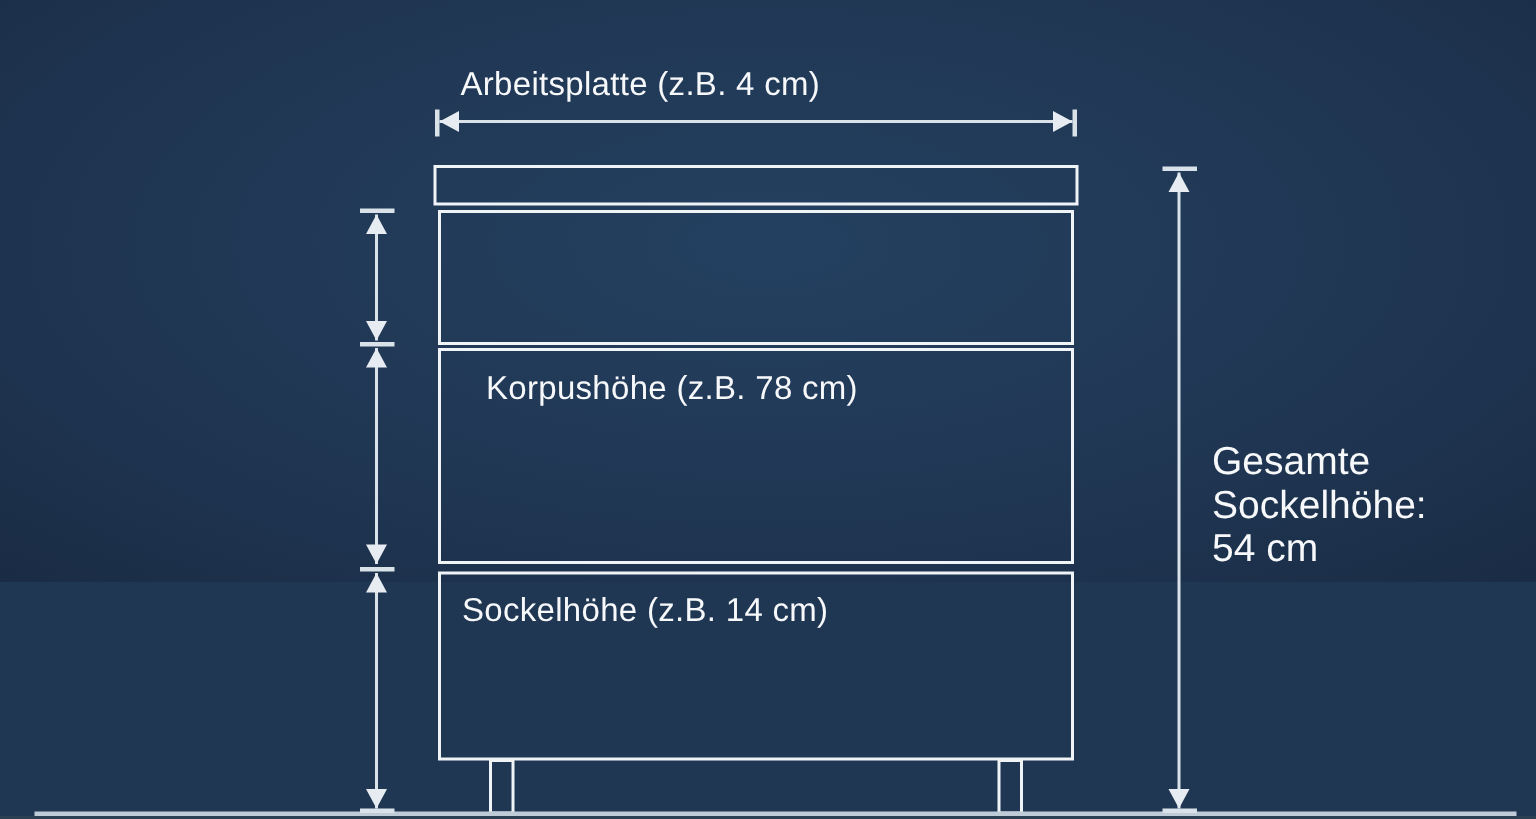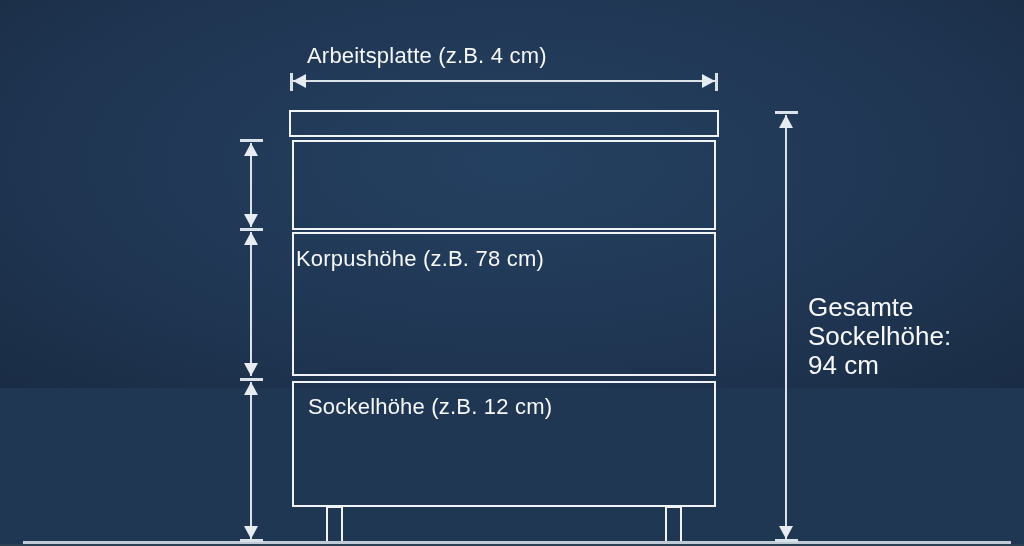--- a/index.html
+++ b/index.html
@@ -61,22 +61,22 @@
 
   <div class="rect" id="worktop"></div>
   <div class="rect" id="sec-top"></div>
   <div class="rect" id="sec-korpus"></div>
   <div class="rect" id="sec-sockel"></div>
   <div class="rect" id="leg-left"></div>
   <div class="rect" id="leg-right"></div>
   <div id="floor"></div>
   <div id="below-floor"></div>
 
-  <div class="lbl" style="left:296px;top:246px;">Korpushöhe (z.B. 78 cm)</div>
-  <div class="lbl" style="left:308px;top:394px;">Sockelhöhe (z.B. 12 cm)</div>
+  <div class="lbl" style="left:324px;top:246px;">Korpushöhe (z.B. 78 cm)</div>
+  <div class="lbl" style="left:308px;top:394px;">Sockelhöhe (z.B. 14 cm)</div>
 
   <div>
     <div class="tick-h" style="left:240px;top:139px;width:23px;"></div>
     <div class="vseg" style="left:243px;top:143px;height:84px;">
       <div class="vl"></div>
       <div class="a-up"></div>
       <div class="a-down"></div>
     </div>
     <div class="tick-h" style="left:240px;top:228px;width:23px;"></div>
     <div class="vseg" style="left:243px;top:232px;height:144px;">
@@ -99,16 +99,16 @@
       <div class="vl"></div>
       <div class="a-up"></div>
       <div class="a-down"></div>
     </div>
     <div class="tick-h" style="left:775px;top:539px;width:23px;"></div>
   </div>
 
   <div id="total-label">
     <div>Gesamte</div>
     <div>Sockelhöhe:</div>
-    <div>94 cm</div>
+    <div>54 cm</div>
   </div>
 
 </div>
 
 </body></html>

